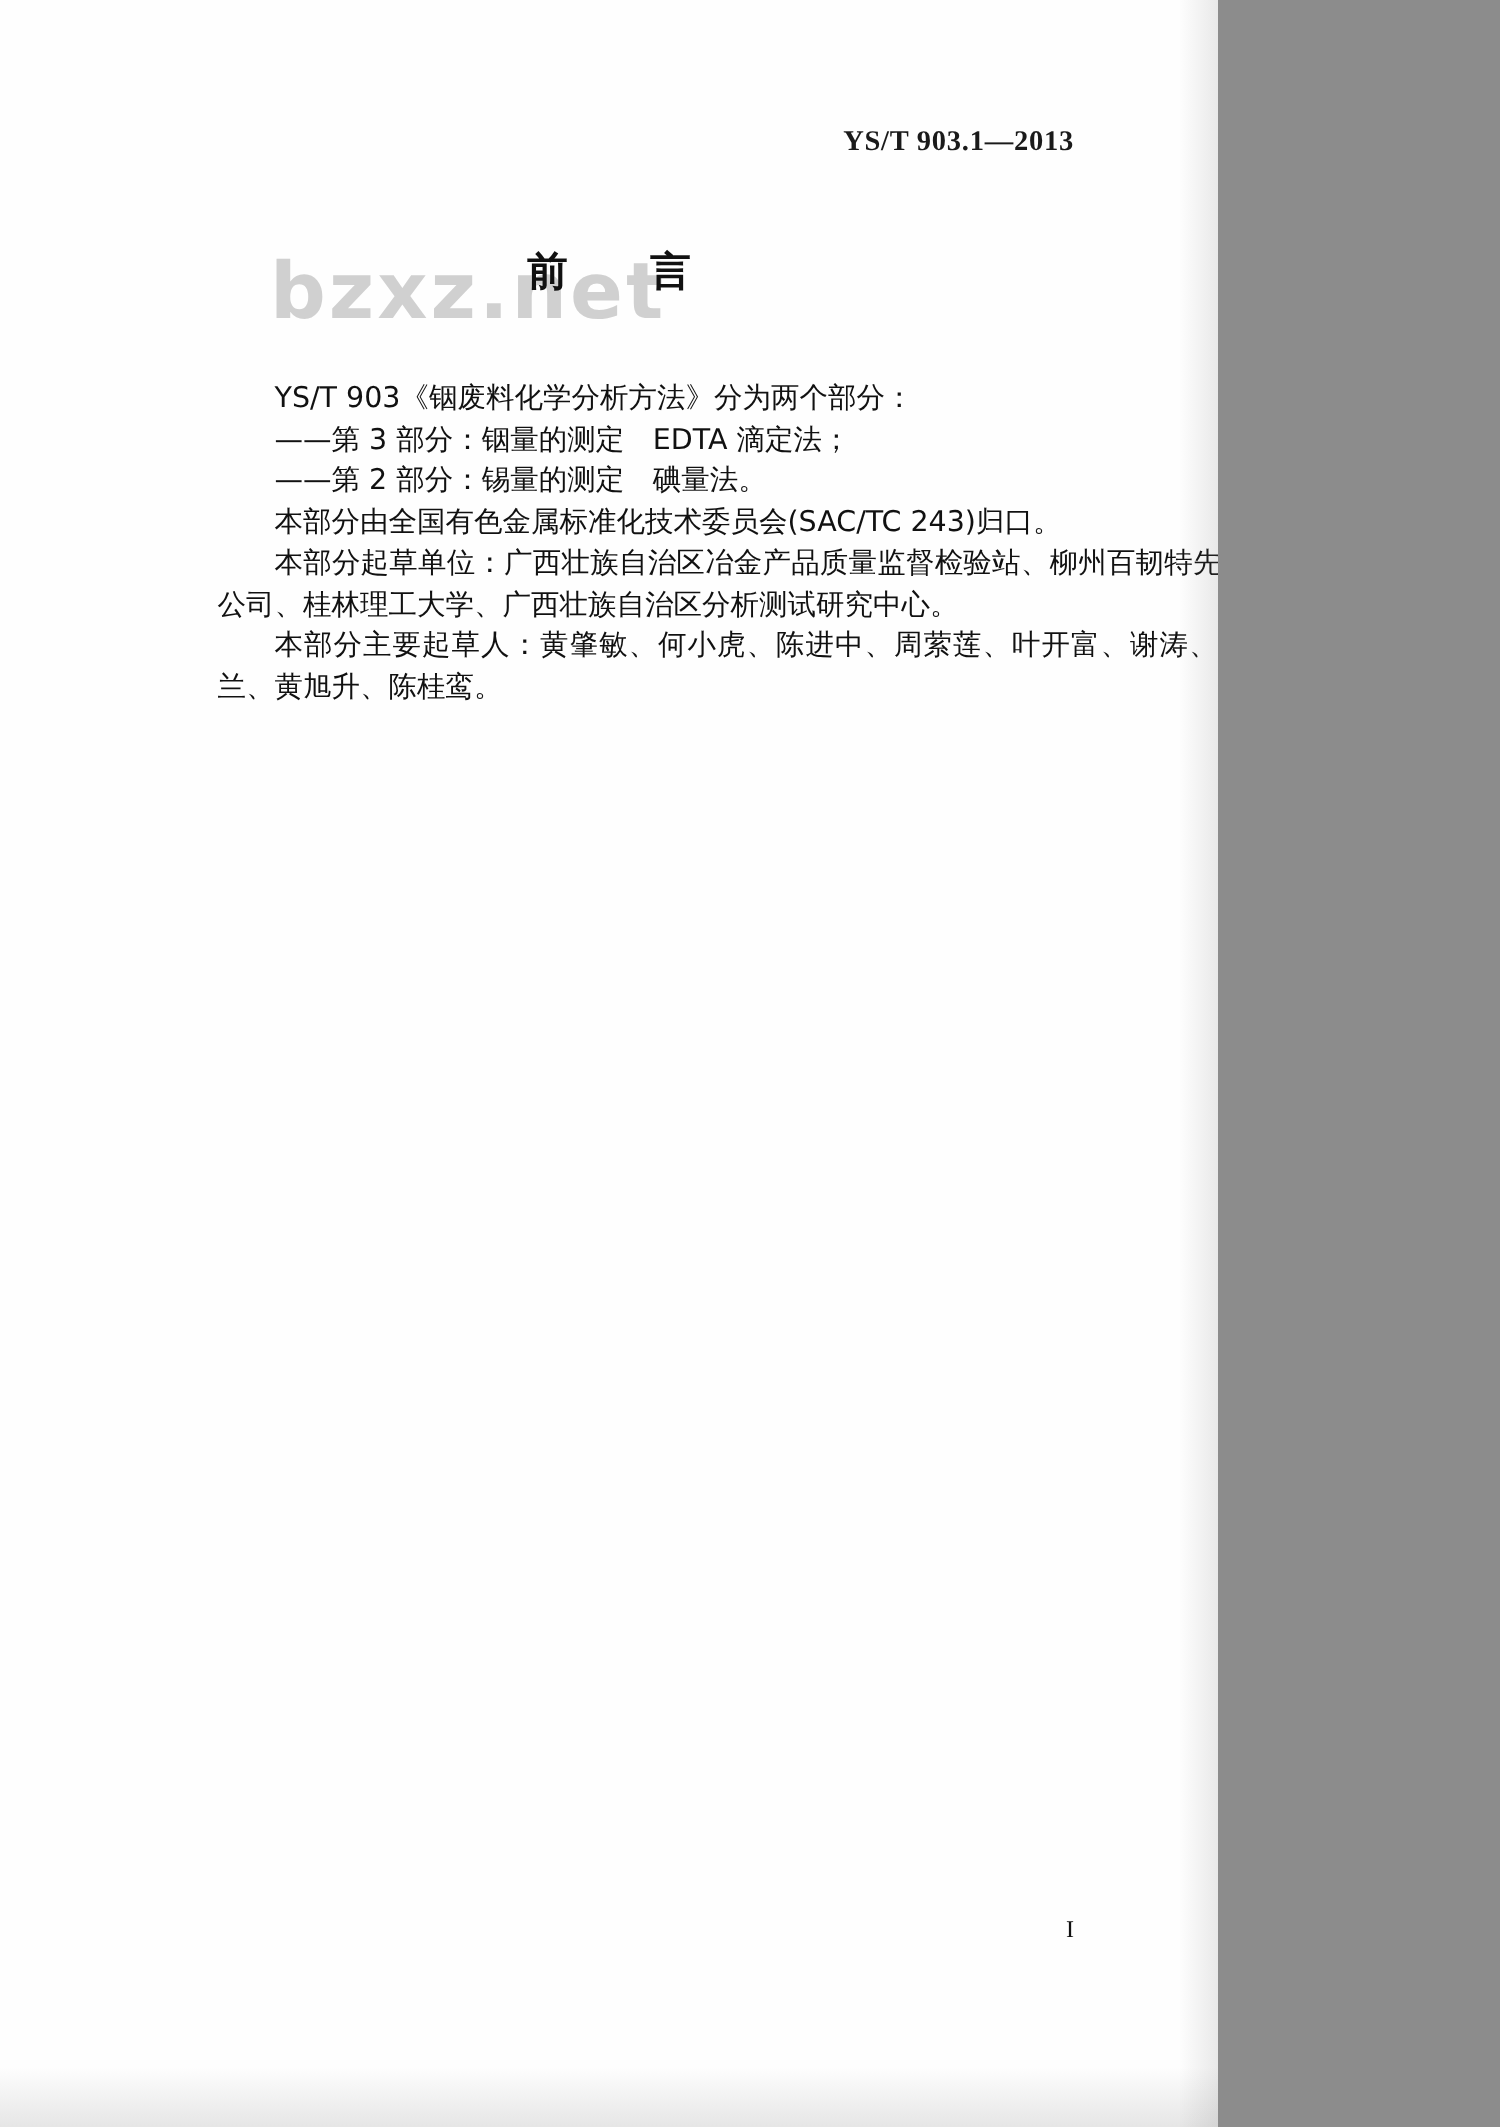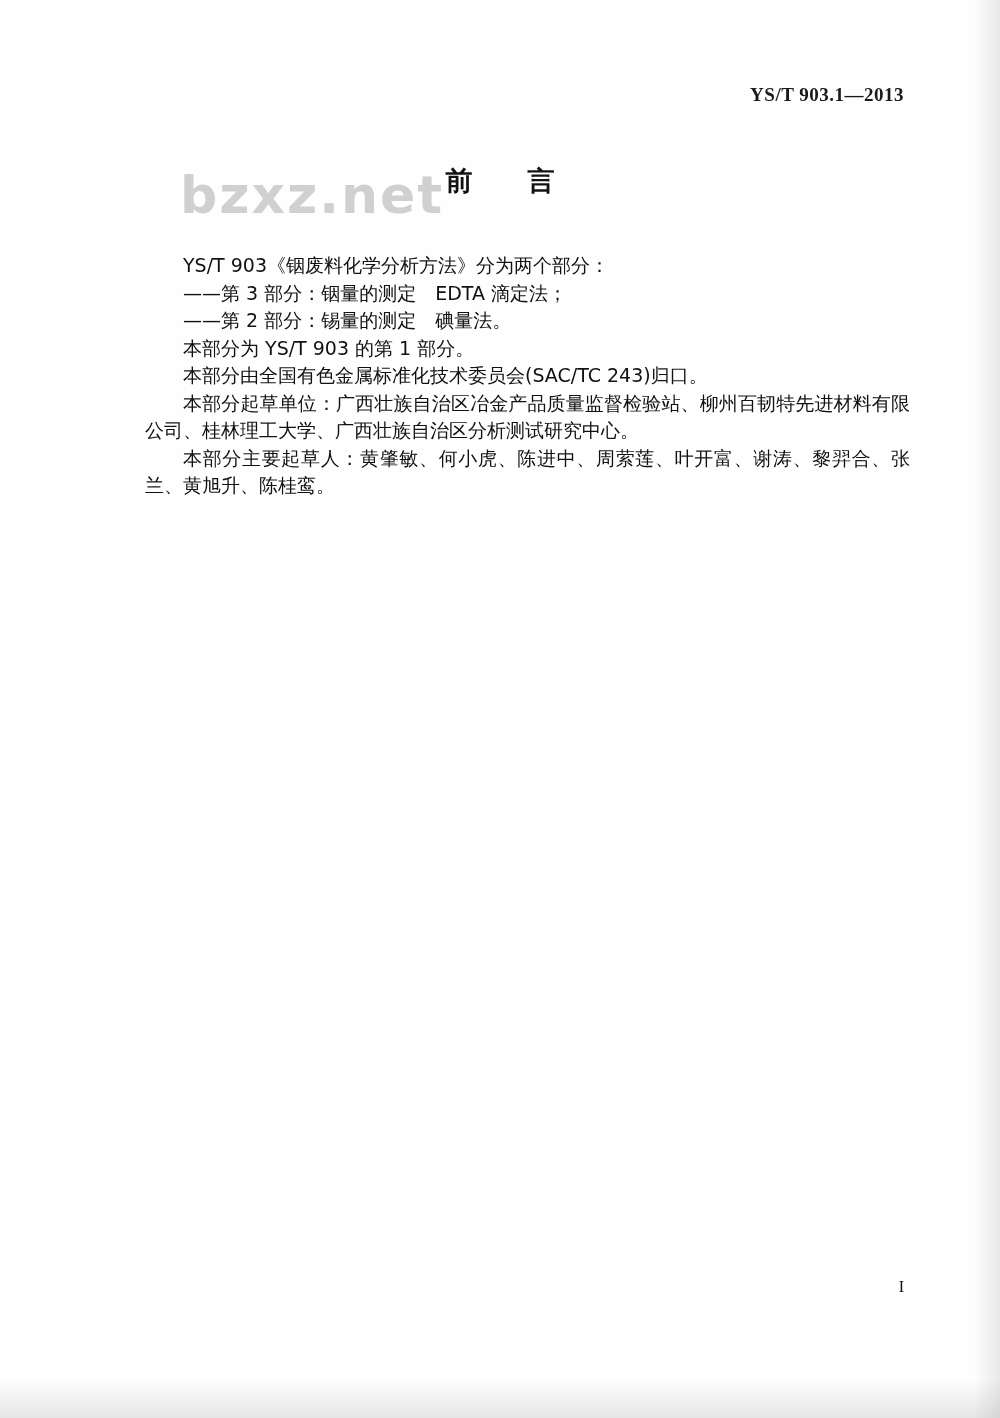--- a/index.html
+++ b/index.html
@@ -5,21 +5,21 @@
   html, body {
     margin: 0;
     padding: 0;
     background: #8c8c8c;
   }
   body {
     font-family: "Liberation Serif", serif;
   }
   .page {
     position: relative;
-    width: 1000px;
+    width: 812px;
     height: 1418px;
     background: #14532d;
     overflow: hidden;
   }
   .page-inner {
     position: absolute;
     left: 0;
     top: 0;
     right: 0;
     bottom: 0;
@@ -126,21 +126,20 @@
     <div class="header-std">YS/T 903.1—2013</div>
 
     <div class="watermark">bzxz.net</div>
 
     <div class="doc-title">前　言</div>
 
     <div class="body-block">
       <p class="indent2 cn">YS/T 903《铟废料化学分析方法》分为两个部分：</p>
       <p class="indent2 cn">——第 3 部分：铟量的测定　EDTA 滴定法；</p>
       <p class="indent2 cn">——第 2 部分：锡量的测定　碘量法。</p>
-      <p class="indent2 cn">本部分为 YS/T 903 的第 1 部分。</p>
       <p class="indent2 cn">本部分由全国有色金属标准化技术委员会(SAC/TC 243)归口。</p>
       <p class="indent2 cn">本部分起草单位：广西壮族自治区冶金产品质量监督检验站、柳州百韧特先进材料有限公司、桂林理工大学、广西壮族自治区分析测试研究中心。</p>
       <p class="indent2 cn">本部分主要起草人：黄肇敏、何小虎、陈进中、周萦莲、叶开富、谢涛、黎羿合、张兰、黄旭升、陈桂鸾。</p>
     </div>
 
     <div class="page-number">I</div>
 
     <div class="page-shadow-bottom"></div>
     <div class="page-shadow-right"></div>
   </div>

